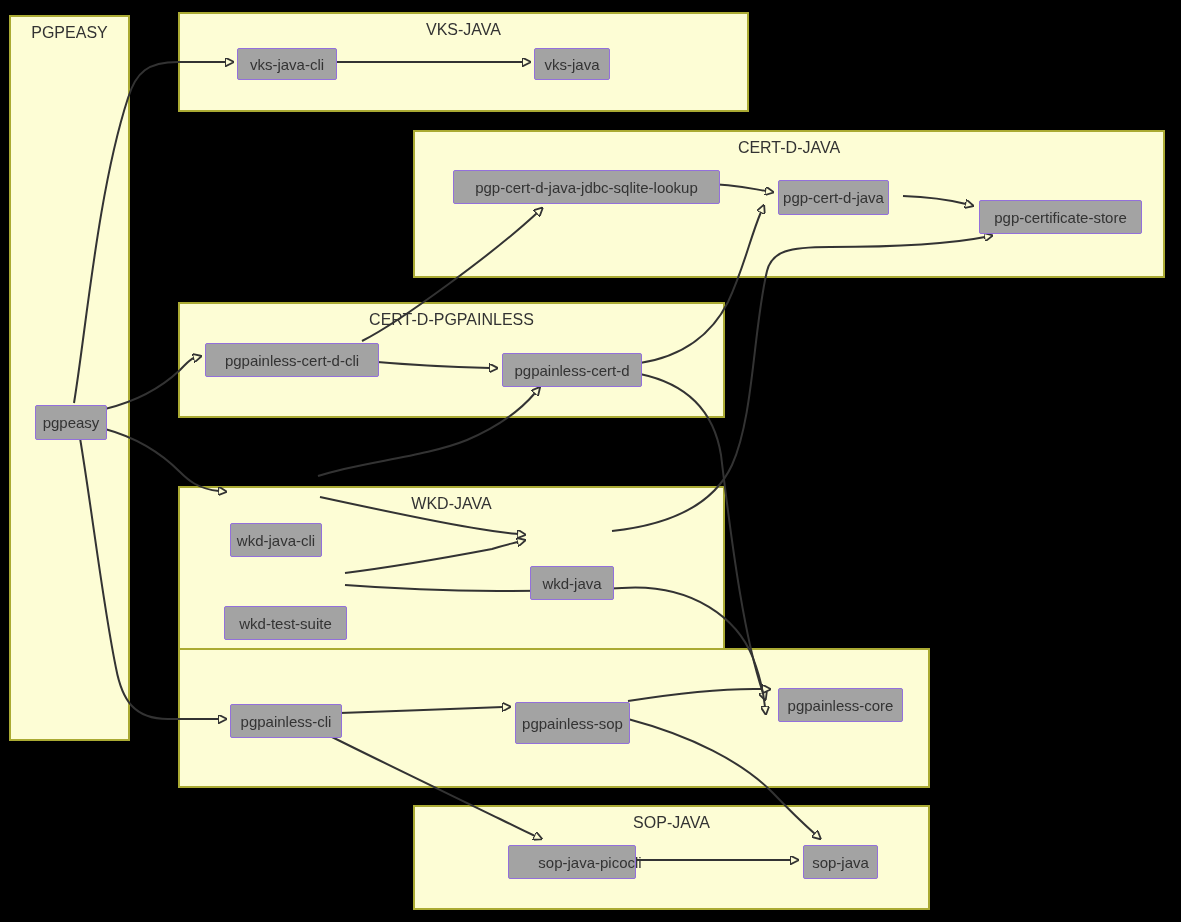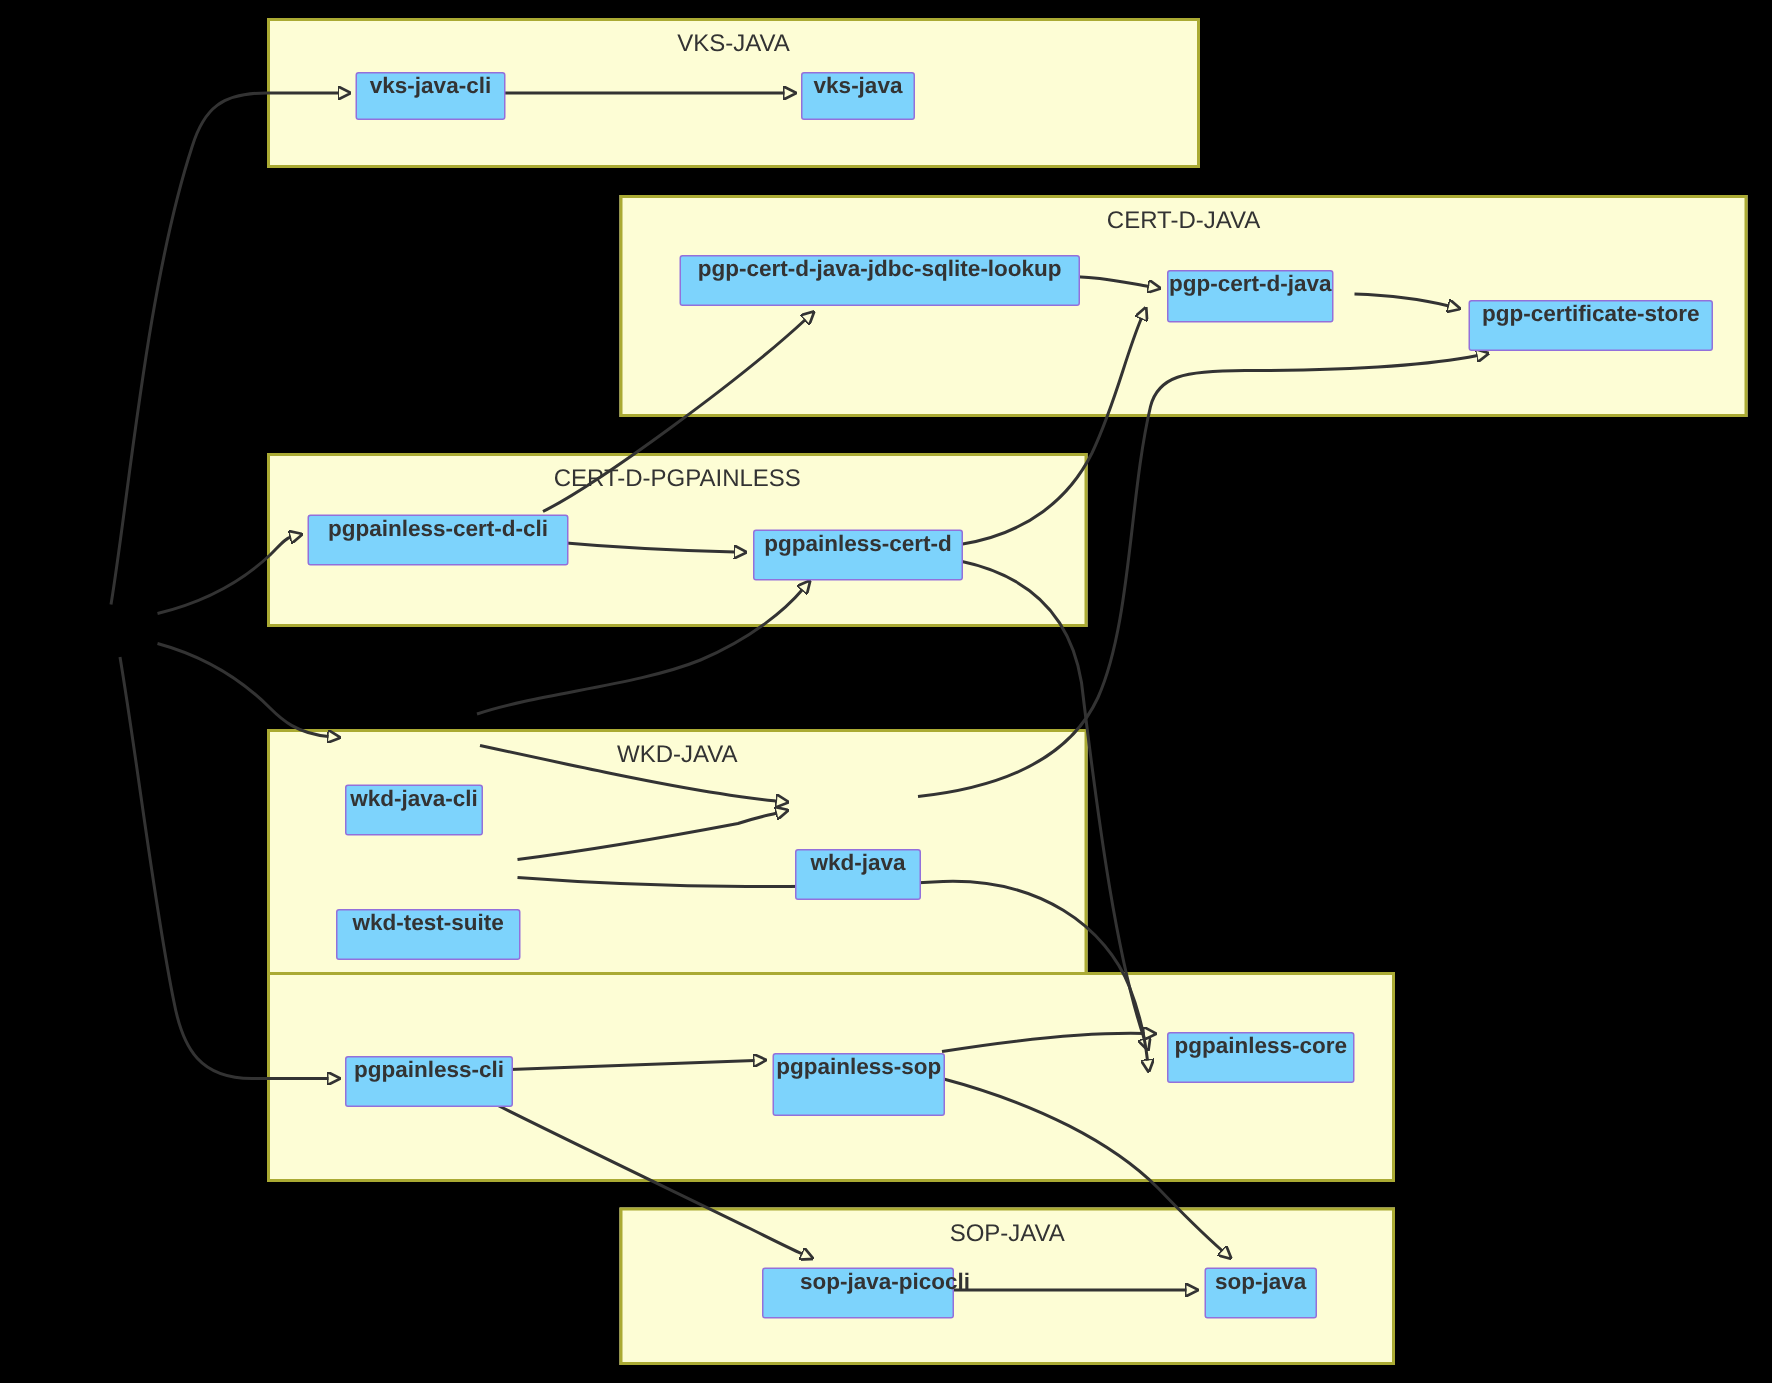--- a/index.html
+++ b/index.html
@@ -8,36 +8,41 @@
     font-family:"Liberation Sans","DejaVu Sans",sans-serif;color:#333;
   }
   .cluster{
     position:absolute;background:#fdfdd5;border:2px solid #aaaa33;box-sizing:border-box;
   }
   .cluster-title{
     position:absolute;top:7px;left:0;right:0;text-align:center;
     font-size:16px;color:#333;white-space:nowrap;
   }
   .node{
-    position:absolute;background:#7dd3fc;border:1px solid #9370DB;border-radius:2px;
-    box-sizing:border-box;display:flex;justify-content:center;
+    position:absolute;background:#a3a3a3;border:1px solid #9370DB;border-radius:2px;
+    box-sizing:border-box;display:flex;align-items:center;justify-content:center;
     z-index:2;
-    font-weight:bold;
   }
   .node span{font-size:15px;color:#333;white-space:nowrap;}
   #edges{position:absolute;left:0;top:0;z-index:1;}
   #edges path{fill:none;stroke:#333333;stroke-width:2px;}
 </style>
 </head>
 <body>
 
 <div id="stage">
 
+  <div class="cluster" style="left:9px;top:15px;width:121px;height:726px;">
+    <span class="cluster-title">PGPEASY</span>
+    <div class="node" style="left:24px;top:388px;width:72px;height:35px;">
+      <span>pgpeasy</span>
+    </div>
+  </div>
 
-  <div class="cluster" style="left:178px;top:12px;width:622px;height:100px;">
+  <div class="cluster" style="left:178px;top:12px;width:571px;height:100px;">
     <span class="cluster-title">VKS-JAVA</span>
     <div class="node" style="left:57px;top:34px;width:100px;height:32px;">
       <span>vks-java-cli</span>
     </div>
     <div class="node" style="left:354px;top:34px;width:76px;height:32px;">
       <span>vks-java</span>
     </div>
   </div>
 
   <div class="cluster" style="left:413px;top:130px;width:752px;height:148px;">

